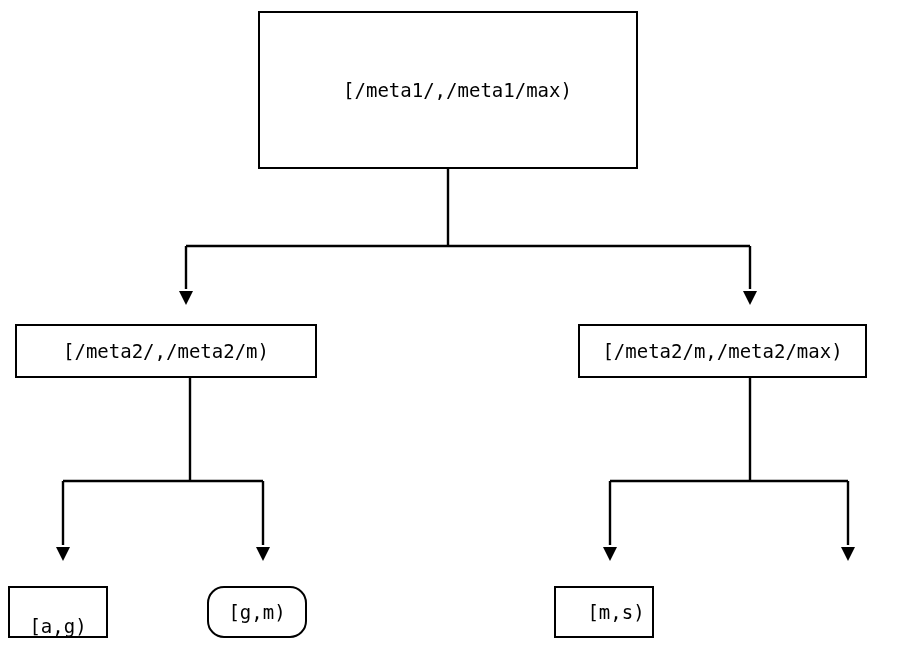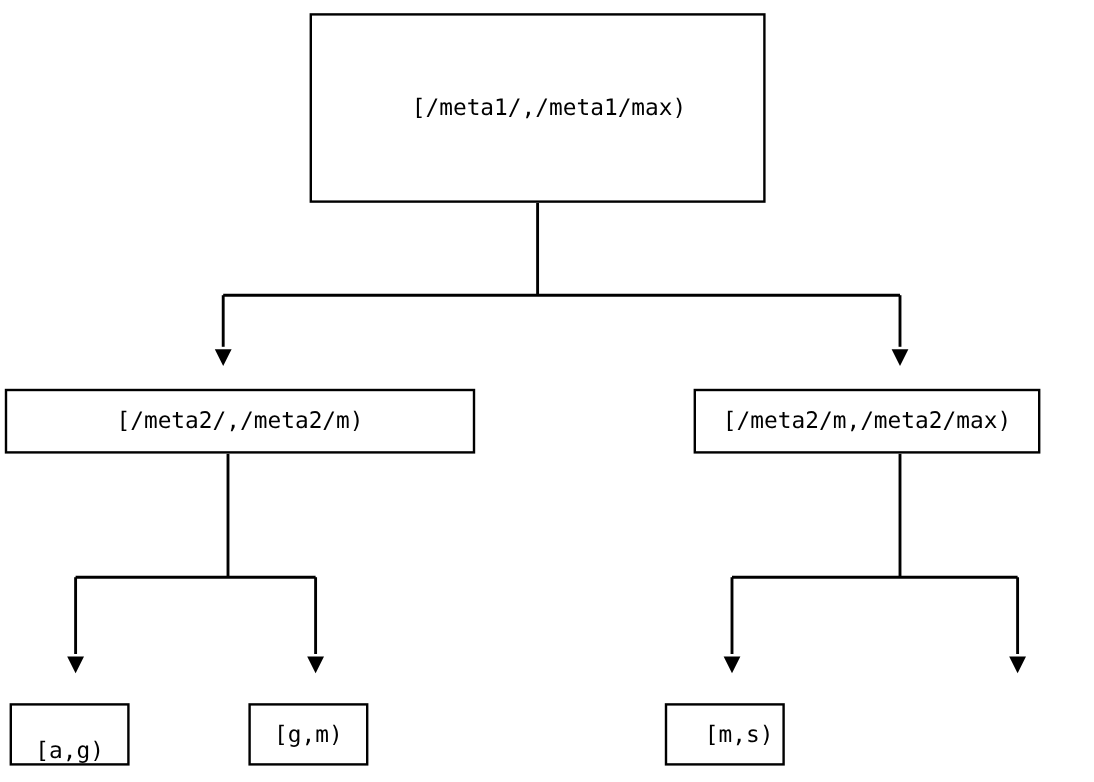--- a/index.html
+++ b/index.html
@@ -43,23 +43,23 @@
   
   #node-root {
     left: 258px;
     top: 11px;
     width: 380px;
     height: 158px;
     padding-left: 19px;
   }
   
   #node-mid-left {
-    left: 4px;
+    left: 15px;
     top: 324px;
-    width: 392px;
+    width: 302px;
     height: 54px;
   }
   #node-mid-right {
     left: 578px;
     top: 324px;
     width: 289px;
     height: 54px;
   }
   
   #node-leaf-ag {
@@ -67,20 +67,21 @@
     top: 586px;
     width: 100px;
     height: 52px;
     align-items: flex-end;
   }
   #node-leaf-gm {
     left: 207px;
     top: 586px;
     width: 100px;
     height: 52px;
+    border-radius: 17px;
   }
   #node-leaf-ms {
     left: 554px;
     top: 586px;
     width: 100px;
     height: 52px;
     padding-left: 24px;
   }
   #node-leaf-smax {
     left: 778px;

